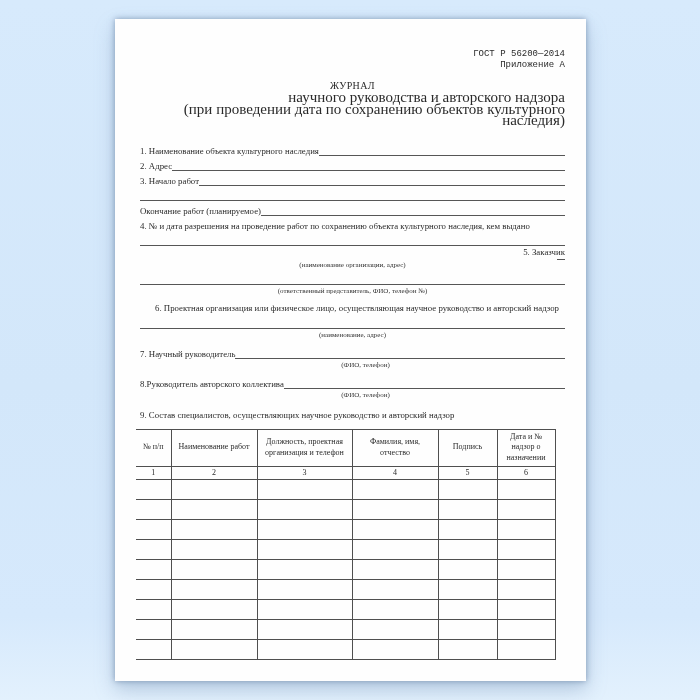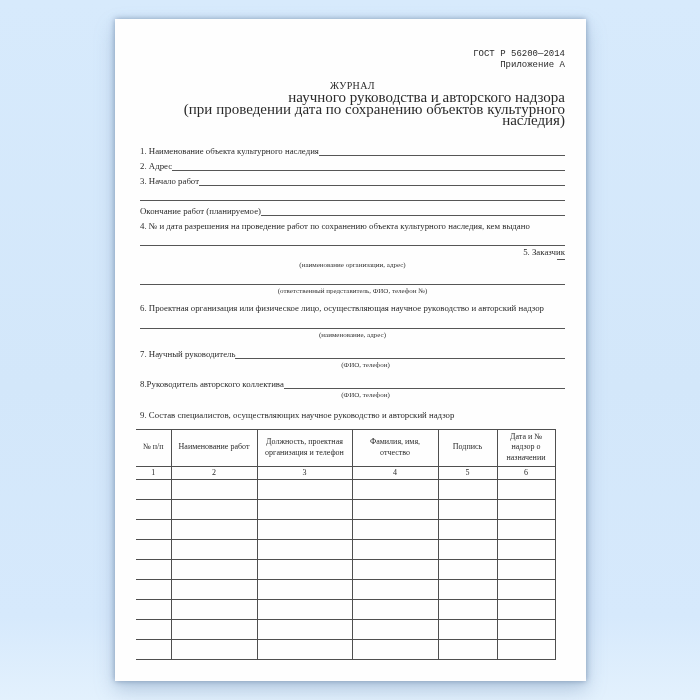--- a/index.html
+++ b/index.html
@@ -30,21 +30,21 @@
   .line .fill {
     flex:1 1 auto; min-width:8px;
     border-bottom:1px solid #565656; margin-bottom:2px;
   }
   .caption {
     height:9px; font-size:7px; line-height:9px;
     text-align:center; color:#333; white-space:nowrap;
   }
   .caption.shift { padding-left:26px; }
   .mt-n2 { margin-top:-2px;flex-direction:column; } .mt-1 { margin-top:1px; } .mt-2 { margin-top:2px; }
-  .mt-4 { margin-top:4px; }  .mt-6 { margin-top:6px; } .mt-7 { margin-top:7px; }
+  .mt-4 { margin-top:4px;margin-left:15px; }  .mt-6 { margin-top:6px; } .mt-7 { margin-top:7px; }
   .spec-table {
     border-collapse:collapse; table-layout:fixed;
     width:419px; margin:7px 0 0 -4px;
   }
   .spec-table th, .spec-table td {
     border:1px solid #4f4f4f; padding:0 2px;
     font-weight:normal; text-align:center; vertical-align:middle;
     overflow:hidden;
   }
   .spec-table tr > *:first-child { border-left:none; }

